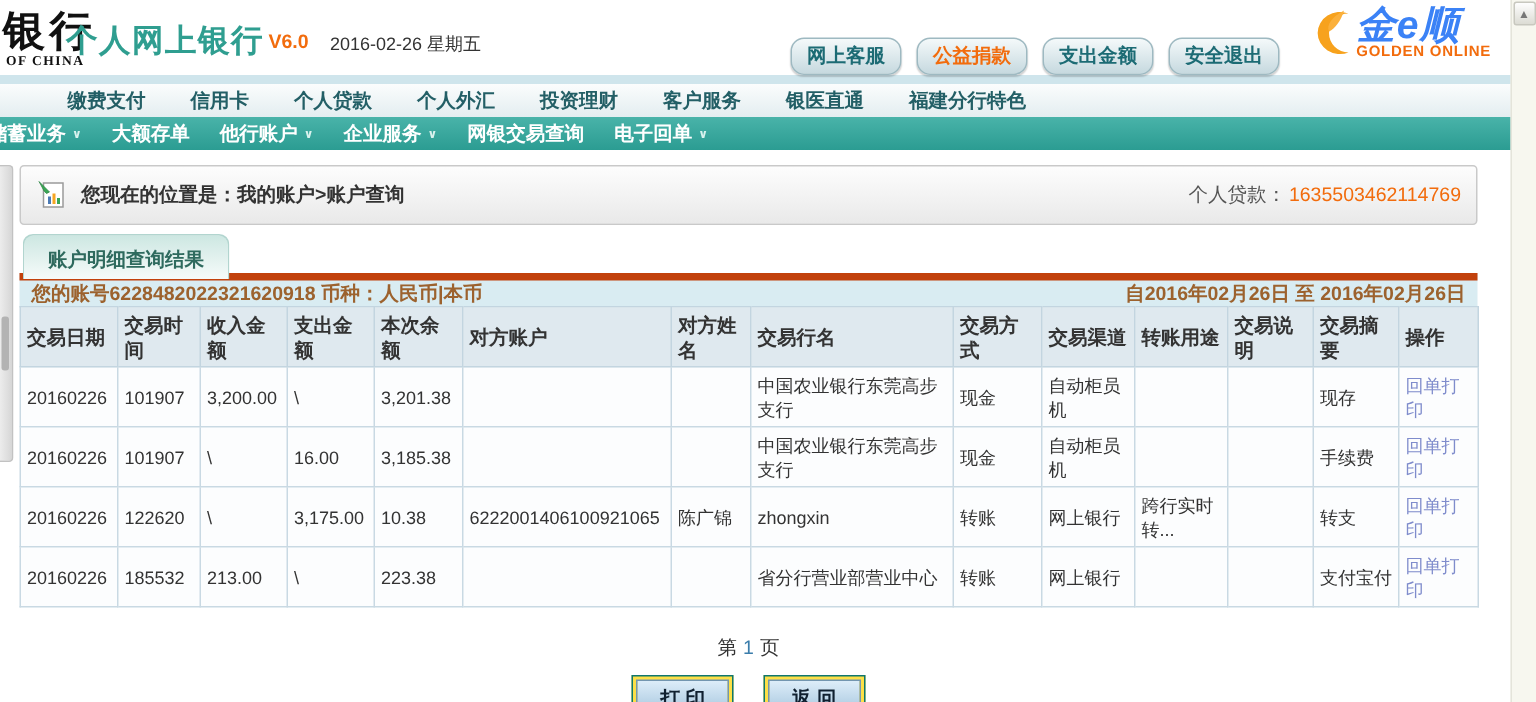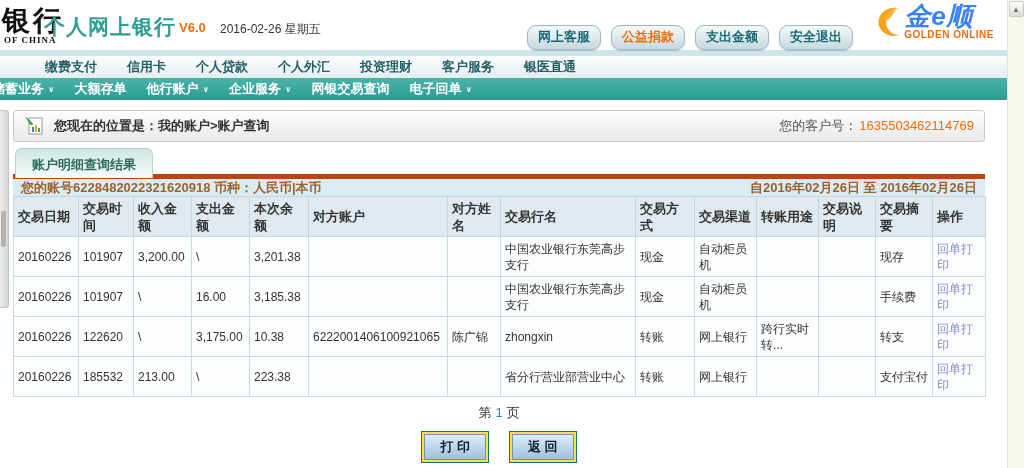--- a/index.html
+++ b/index.html
@@ -31,42 +31,42 @@
   
   .strip{height:6px;background:#cfe5ec;}
   .nav1{height:22px;background:linear-gradient(#fbfdfd,#e3edf0);display:flex;align-items:center;padding-left:30px;}
   .nav1 a{padding:0 15px;font-size:13px;font-weight:bold;color:#235f66;text-decoration:none;white-space:nowrap;cursor:pointer;}
   .nav2{height:22px;background:linear-gradient(#49b3a9,#2b9c92);display:flex;align-items:center;overflow:hidden;}
   .nav2-inner{display:flex;margin-left:-18px;}
   .nav2 a{padding:0 10px;font-size:13px;font-weight:bold;color:#fff;text-decoration:none;white-space:nowrap;cursor:pointer;display:flex;align-items:center;}
   .nav2 .arrow{font-size:8px;margin-left:4px;color:#d9f2ee;}
   
   .content{position:relative;margin-left:13px;width:972px;}
-  .crumbbar{margin-top:10px;height:32px;border:1px solid #c9c9c9;border-radius:3px;
+  .crumbbar{margin-top:10px;height:40px;border:1px solid #c9c9c9;border-radius:3px;
     background:linear-gradient(#fdfdfd,#e9e9e9);display:flex;align-items:center;padding:0 10px;}
   .crumb-icon{width:22px;height:22px;margin-right:8px;flex:none;}
   .crumb-label{font-size:13px;font-weight:bold;color:#333;flex:1;}
   .cust{font-size:13px;color:#555;}
   .cust b{color:var(--orange);font-weight:normal;margin-left:2px;}
   .tabrow{margin-top:6px;height:26px;}
   .tab{display:inline-block;margin-left:2px;padding:7px 16px 4px;border:1px solid #b2d5cf;border-bottom:none;
     border-radius:7px 7px 0 0;background:linear-gradient(#cde7e2,#f6fbfa);color:#2e6a5e;font-weight:bold;font-size:13px;cursor:pointer;}
   .acctbar{height:22px;background:#d9ecf2;border-top:5px solid #c2410c;display:flex;justify-content:space-between;
     align-items:center;padding:0 8px;color:var(--brown);font-weight:bold;font-size:13px;}
   
   table.detail{width:972px;border-collapse:collapse;table-layout:fixed;}
   .detail th{background:#dfe9ef;color:#333;font-size:13px;font-weight:bold;text-align:left;
     padding:2px 4px;border:1px solid #c3d5e0;height:40px;vertical-align:middle;word-break:break-all;line-height:17px;}
   .detail td{font-size:12px;color:#333;padding:2px 4px;border:1px solid #c9d9e3;height:40px;
     vertical-align:middle;word-break:break-all;background:#fcfdfe;line-height:16px;}
   .detail td:nth-child(-n+5){white-space:nowrap;word-break:normal;}
   .detail td:nth-child(6){white-space:nowrap;word-break:normal;}
   .detail a.oplink{color:var(--link);text-decoration:none;cursor:pointer;}
   
-  .pager{margin-top:7px;text-align:center;font-size:13px;color:#333;}
+  .pager{margin-top:18px;text-align:center;font-size:13px;color:#333;}
   .pager .pg{color:#3b7dab;margin:0 4px;}
   .footbtns{margin-top:9px;display:flex;justify-content:center;gap:20px;}
   .fbtn{border:1px solid #0f766e;background:#fde047;padding:2px;cursor:pointer;}
   .fbtn span{display:block;padding:3px 15px;background:linear-gradient(#ddedf9,#9fc1da);
     border:1px solid #7396b0;font-weight:bold;font-size:13px;color:#102030;white-space:pre;}
   
   .left-handle{position:absolute;left:0;top:110px;width:9px;height:198px;
     background:linear-gradient(to right,#ececec,#d6d6d6);border:1px solid #c2c2c2;border-left:none;border-radius:0 3px 3px 0;}
   .left-handle .thumb{position:absolute;left:1px;top:100px;width:5px;height:36px;background:#b3b3b3;border-radius:2px;}
   .scrollbar{position:absolute;right:0;top:0;width:17px;height:468px;background:#f7f7ef;border-left:1px solid #e4e4da;}
@@ -103,20 +103,21 @@
 <div class="strip"></div>
 
 <div class="nav1">
     <a>缴费支付</a>
     <a>信用卡</a>
     <a>个人贷款</a>
     <a>个人外汇</a>
     <a>投资理财</a>
     <a>客户服务</a>
     <a>银医直通</a>
+    <a>福建分行特色</a>
   </div>
 
 <div class="nav2">
   <div class="nav2-inner">
       <a>储蓄业务<span class="arrow">∨</span></a>
       <a>大额存单</a>
       <a>他行账户<span class="arrow">∨</span></a>
       <a>企业服务<span class="arrow">∨</span></a>
       <a>网银交易查询</a>
       <a>电子回单<span class="arrow">∨</span></a>
@@ -127,21 +128,21 @@
 
   <div class="crumbbar">
     <svg class="crumb-icon" viewBox="0 0 22 22">
       <rect x="5" y="3" width="13" height="16" fill="#fff" stroke="#9a9a9a"></rect>
       <rect x="8" y="12" width="2" height="5" fill="#4a7ab5"></rect>
       <rect x="11" y="10" width="2" height="7" fill="#f6a623"></rect>
       <rect x="14" y="13" width="2" height="4" fill="#3aa655"></rect>
       <path d="M2 2 L9 9 L7 10 L5.5 8.5 Z" fill="#3aa655" stroke="#2d8444" stroke-width="0.5"></path>
     </svg>
     <div class="crumb-label">您现在的位置是：我的账户&gt;账户查询</div>
-    <div class="cust"><span>您的客户号：</span><b>1635503462114769</b></div>
+    <div class="cust"><span>个人贷款：</span><b>1635503462114769</b></div>
   </div>
 
   <div class="tabrow">
     <span class="tab">账户明细查询结果</span>
   </div>
 
   <div class="acctbar">
     <span>您的账号6228482022321620918 币种：人民币|本币</span>
     <span>自2016年02月26日 至 2016年02月26日</span>
   </div>

